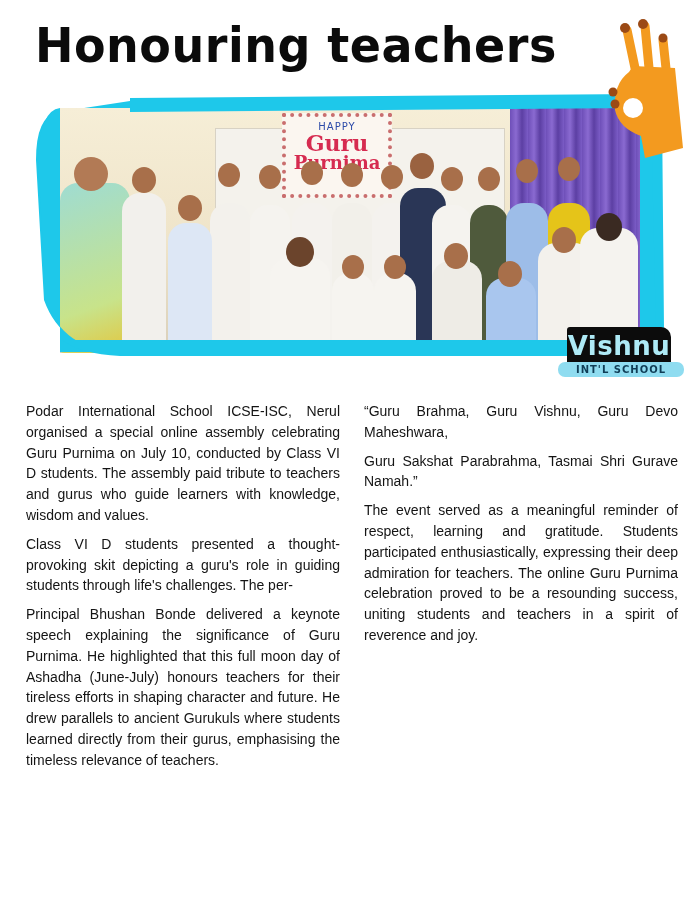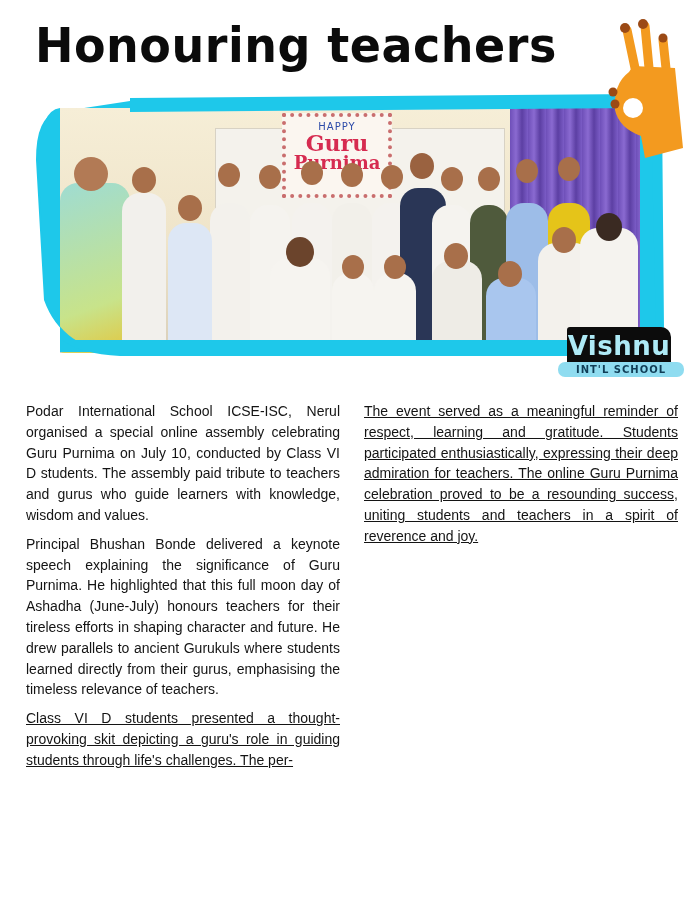--- a/index.html
+++ b/index.html
@@ -66,21 +66,21 @@
     }
 
     
     .article {
       position: absolute; left: 26px; top: 388px; width: 652px;
       display: flex; gap: 24px;
       font-family: "Liberation Sans", sans-serif; font-size: 14px; line-height: 20.8px; color: #141414; margin-top: 13px;
     }
     .col { width: 314px; }
     .col p { text-align: justify; margin-bottom: 8px; hyphens: manual; }
-    .col p:last-child { margin-bottom: 0; text-decoration: underline; }
+    .col p:last-child { margin-bottom: 0; }
   </style>
 </head>
 <body>
 
 <h1 class="headline">Honouring teachers</h1>
 
 <div class="frame">
 
   <svg width="700" height="380">
     <path d="M 130 101 L 650 96 Q 662 96 662 108 L 664 330 L 120 352 Q 62 350 44 300 L 36 160 Q 36 116 58 112 Z" fill="#1ec8ea"></path>
@@ -161,19 +161,21 @@
   </svg>
 
 
   <div class="logo-box">Vishnu</div>
   <div class="logo-sub">INT'L SCHOOL</div>
 </div>
 
 <div class="article">
   <div class="col">
     <p>Podar International School ICSE-ISC, Nerul organised a special online as­sembly celebrating Guru Purnima on July 10, conducted by Class VI D stu­dents. The assembly paid tribute to teachers and gurus who guide learn­ers with knowledge, wisdom and val­ues.</p>
+    <p>Class VI D students presented a thought-provoking skit depicting a guru's role in guiding students through life's challenges. The per-</p>
     <p>Principal Bhushan Bonde delivered a keynote speech explaining the sig­nificance of Guru Purnima. He high­lighted that this full moon day of Ashadha (June-July) honours teach­ers for their tireless efforts in shap­ing character and future. He drew parallels to ancient Gurukuls where students learned directly from their gurus, emphasising the timeless rel­evance of teachers.</p>
-    <p>Class VI D students presented a thought-provoking skit depicting a guru's role in guiding students through life's challenges. The per-</p>
   </div>
   <div class="col">
+    <p>“Guru Brahma, Guru Vishnu, Guru Devo Maheshwara,</p>
+    <p>Guru Sakshat Parabrahma, Tasmai Shri Gurave Namah.”</p>
     <p>The event served as a meaningful reminder of respect, learning and gratitude. Students participated en­thusiastically, expressing their deep admiration for teachers. The online Guru Purnima celebration proved to be a resounding success, uniting students and teachers in a spirit of reverence and joy.</p>
   </div>
 </div>
 
 </body></html>

